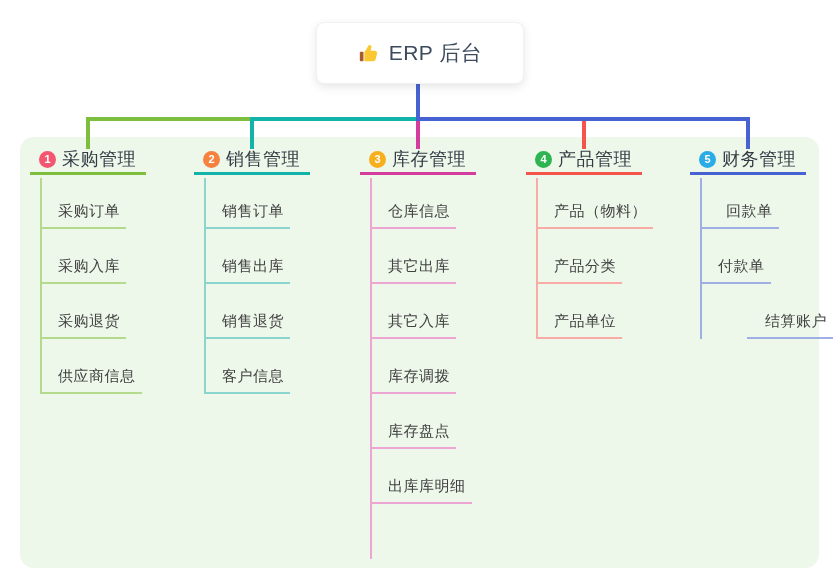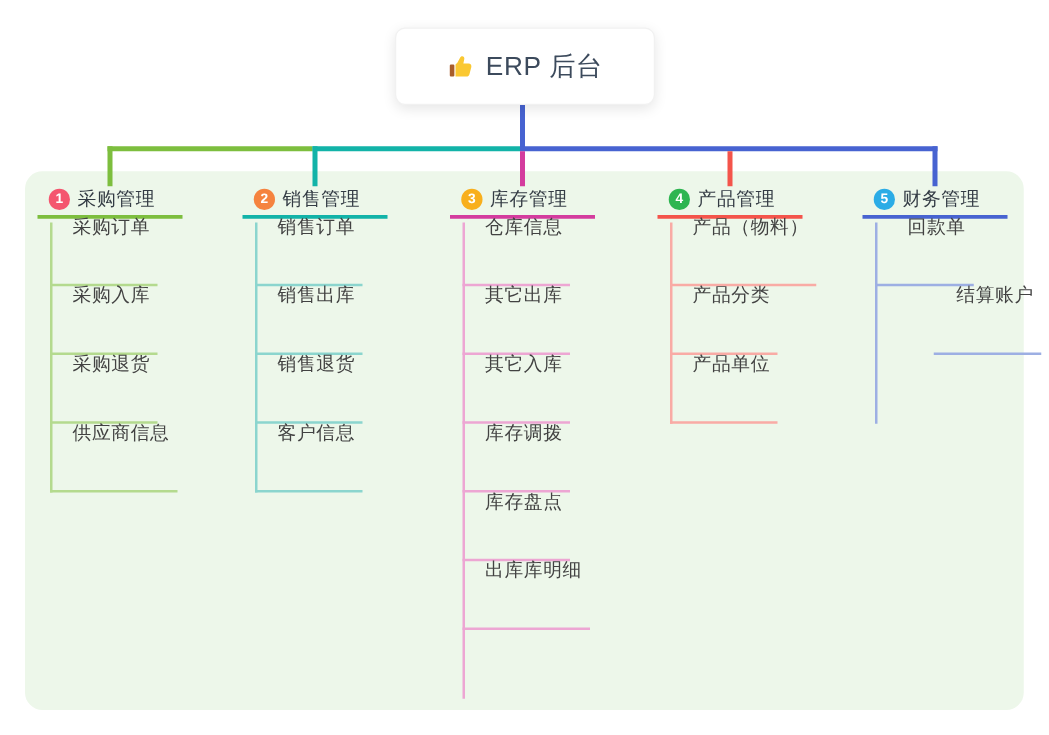--- a/index.html
+++ b/index.html
@@ -13,24 +13,24 @@
     display:flex;align-items:center;justify-content:center;gap:9px;z-index:5;}
   .root-label{font-size:21px;font-weight:500;color:#3C4A5C;letter-spacing:.5px;}
   
   .line{position:absolute;z-index:2;}
   
   .branch{position:absolute;top:0;z-index:3;}
   .branch-header{position:absolute;top:146px;width:116px;height:29px;border-bottom:3px solid;
     display:flex;align-items:center;gap:6px;padding-left:9px;box-sizing:border-box;cursor:pointer;}
   .badge{width:17px;height:17px;border-radius:50%;color:#fff;font-size:11px;font-weight:700;
     display:flex;align-items:center;justify-content:center;flex:0 0 17px;line-height:1;}
-  .branch-label{font-size:15px;color:#333B44;white-space:nowrap;letter-spacing:.5px;}
+  .branch-label{font-size:18px;color:#333B44;white-space:nowrap;letter-spacing:.5px;}
   .rail{position:absolute;top:178px;width:2px;}
   .children{position:absolute;top:174px;}
-  .child{height:55px;width:max-content;display:flex;align-items:flex-start;
+  .child{height:55px;width:max-content;display:flex;align-items:flex-end;
     padding:0 6px 9px 18px;box-sizing:border-box;border-bottom:2px solid;cursor:pointer;}
   .child-label{font-size:15px;color:#424242;white-space:nowrap;line-height:1;letter-spacing:.5px;}
 </style>
 </head>
 <body>
 
 <div class="canvas">
 
   <div class="panel"></div>
 
@@ -145,20 +145,23 @@
       <div class="branch" style="left: 690px;">
         <div class="branch-header" style="border-bottom-color: rgb(71, 99, 209);">
           <span class="badge" style="background: rgb(43, 172, 230);">5</span>
           <span class="branch-label">财务管理</span>
         </div>
         <div class="rail" style="left: 10px; background: rgb(157, 175, 227); height: 161px;"></div>
         <div class="children" style="left: 10px;">
           <div class="child" style="border-bottom-color: rgb(157, 175, 227); padding-left: 26px;">
             <span class="child-label">回款单</span>
           </div>
+          <div class="child" style="border-bottom-color: rgb(157, 175, 227);">
+            <span class="child-label">付款单</span>
+          </div>
           <div class="child" style="border-bottom-color: rgb(157, 175, 227); margin-left: 47px;">
             <span class="child-label">结算账户</span>
           </div>
         </div>
       </div>
     </div>
 
 </div>
 
 </body></html>

